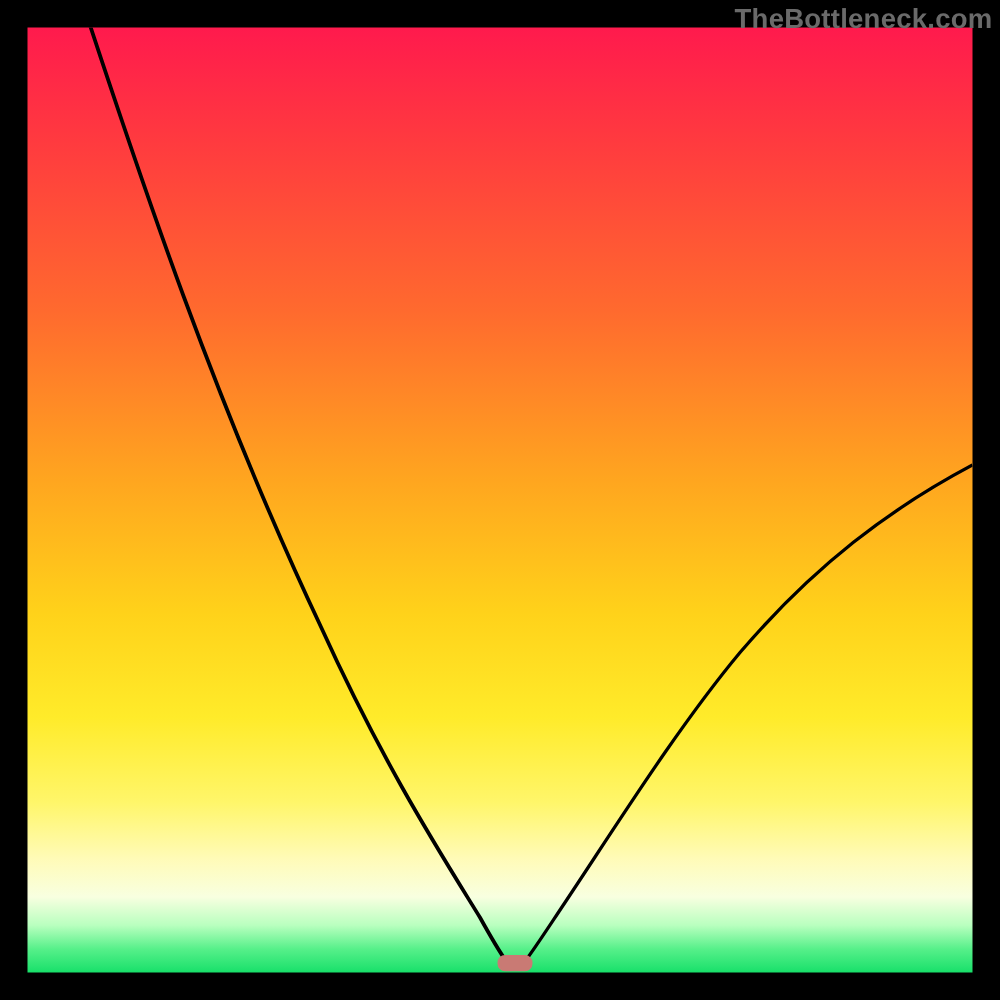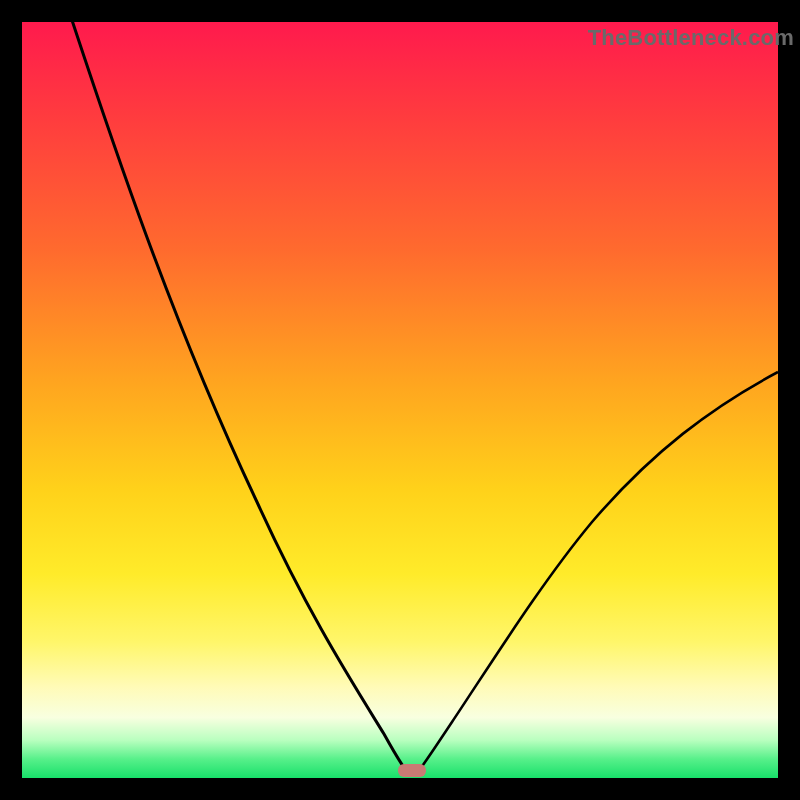--- a/index.html
+++ b/index.html
@@ -57,21 +57,20 @@
   }
   .watermark {
     position: absolute;
     top: 2px;
     right: 6px;
     font-size: 22px;
     font-weight: 600;
     color: #6a6a6a;
     letter-spacing: 0.2px;
     user-select: none;
-    margin-top: 23px;
   }
 </style>
 </head>
 <body>
 
 <div class="frame">
   <div class="plot-area">
     <svg class="curve" viewBox="0 0 756 756" preserveAspectRatio="none">
 
       <path d="M 44 -20

